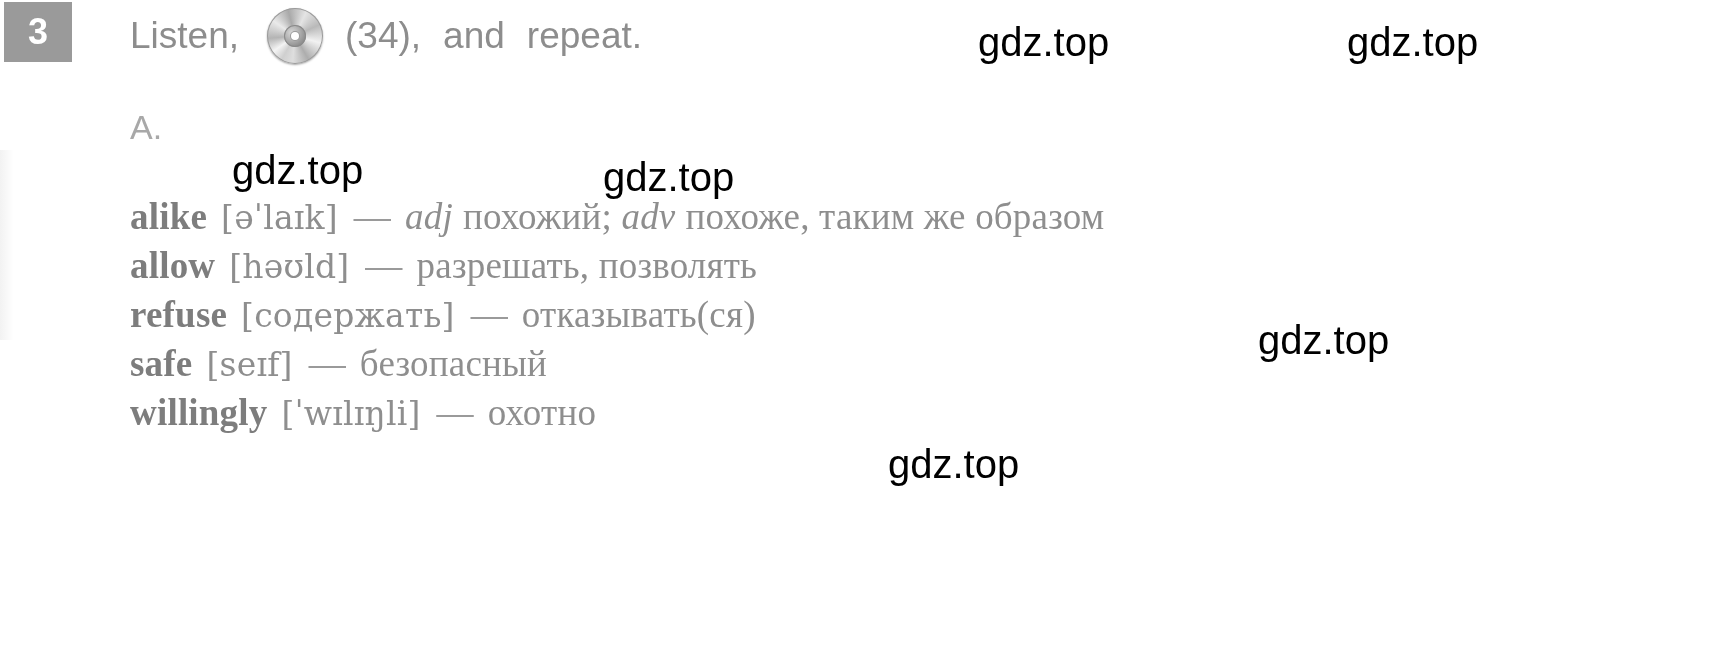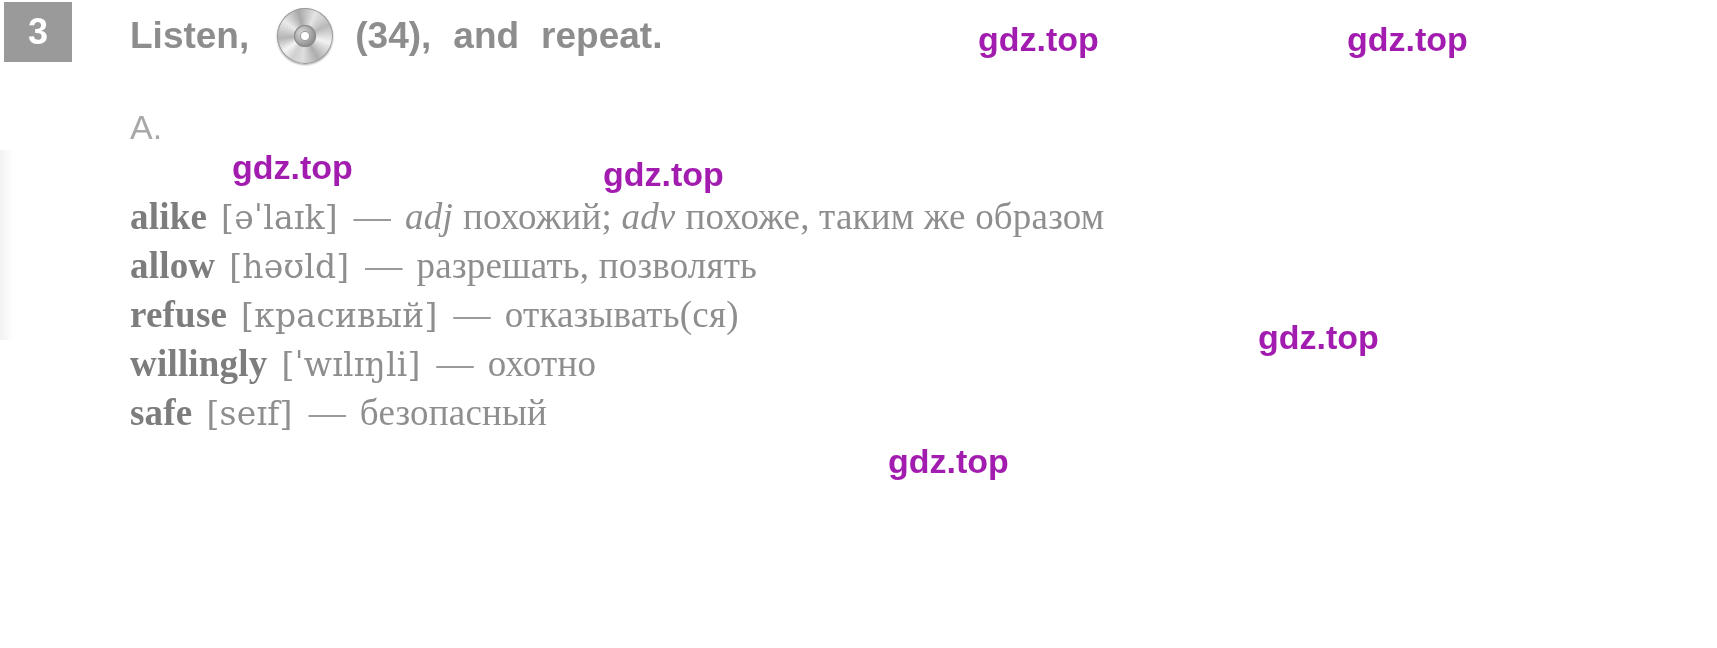--- a/index.html
+++ b/index.html
@@ -39,21 +39,20 @@
     height: 56px;
     display: flex;
     align-items: center;
     font-family: "Liberation Sans", sans-serif;
     font-size: 37px;
     color: #8d8d8d;
     white-space: nowrap;
   }
   #task-heading .word {
     margin-right: 22px;
-    font-weight: bold;
   }
 
   
   .cd-icon {
     display: inline-block;
     position: relative;
     width: 60px;
     height: 60px;
     margin: 0 20px 0 4px;
     flex: none;
@@ -140,23 +139,23 @@
     margin-right: 10px;
   }
   .vocab-entry .gloss {
     color: #8e8e8e;
   }
 
   
   .watermark {
     position: absolute;
     font-family: "Liberation Sans", sans-serif;
-    font-weight: bold;
-    font-size: 34px;
-    color: #a21caf;
+    font-weight: normal;
+    font-size: 40px;
+    color: #000000;
     white-space: nowrap;
     pointer-events: none;
   }
 
   
   #page-edge-artifact {
     position: absolute;
     left: 0;
     top: 150px;
     width: 14px;
@@ -181,23 +180,23 @@
   <span class="word">(34),</span>
   <span class="word">and</span>
   <span class="word">repeat.</span>
 </div>
 
 <div id="section-letter">A.</div>
 
 <div id="vocab-list">
     <div class="vocab-entry"><span class="headword">alike</span><span class="phonetic">[əˈlaɪk]</span><span class="dash">—</span><span class="pos">adj</span><span class="gloss">похожий; </span><span class="pos">adv</span><span class="gloss">похоже, таким же образом</span></div>
     <div class="vocab-entry"><span class="headword">allow</span><span class="phonetic">[həʊld]</span><span class="dash">—</span><span class="gloss">разрешать, позволять</span></div>
-    <div class="vocab-entry"><span class="headword">refuse</span><span class="phonetic">[красивый]</span><span class="dash">—</span><span class="gloss">отказывать(ся)</span></div>
+    <div class="vocab-entry"><span class="headword">refuse</span><span class="phonetic">[содержать]</span><span class="dash">—</span><span class="gloss">отказывать(ся)</span></div>
+    <div class="vocab-entry"><span class="headword">safe</span><span class="phonetic">[seɪf]</span><span class="dash">—</span><span class="gloss">безопасный</span></div>
     <div class="vocab-entry"><span class="headword">willingly</span><span class="phonetic">[ˈwɪlɪŋli]</span><span class="dash">—</span><span class="gloss">охотно</span></div>
-    <div class="vocab-entry"><span class="headword">safe</span><span class="phonetic">[seɪf]</span><span class="dash">—</span><span class="gloss">безопасный</span></div>
   </div>
 
 <div id="watermark-layer">
     <div class="watermark" style="left: 978px; top: 20px;">gdz.top</div>
     <div class="watermark" style="left: 1347px; top: 20px;">gdz.top</div>
     <div class="watermark" style="left: 232px; top: 148px;">gdz.top</div>
     <div class="watermark" style="left: 603px; top: 155px;">gdz.top</div>
     <div class="watermark" style="left: 1258px; top: 318px;">gdz.top</div>
     <div class="watermark" style="left: 888px; top: 442px;">gdz.top</div>
   </div>

